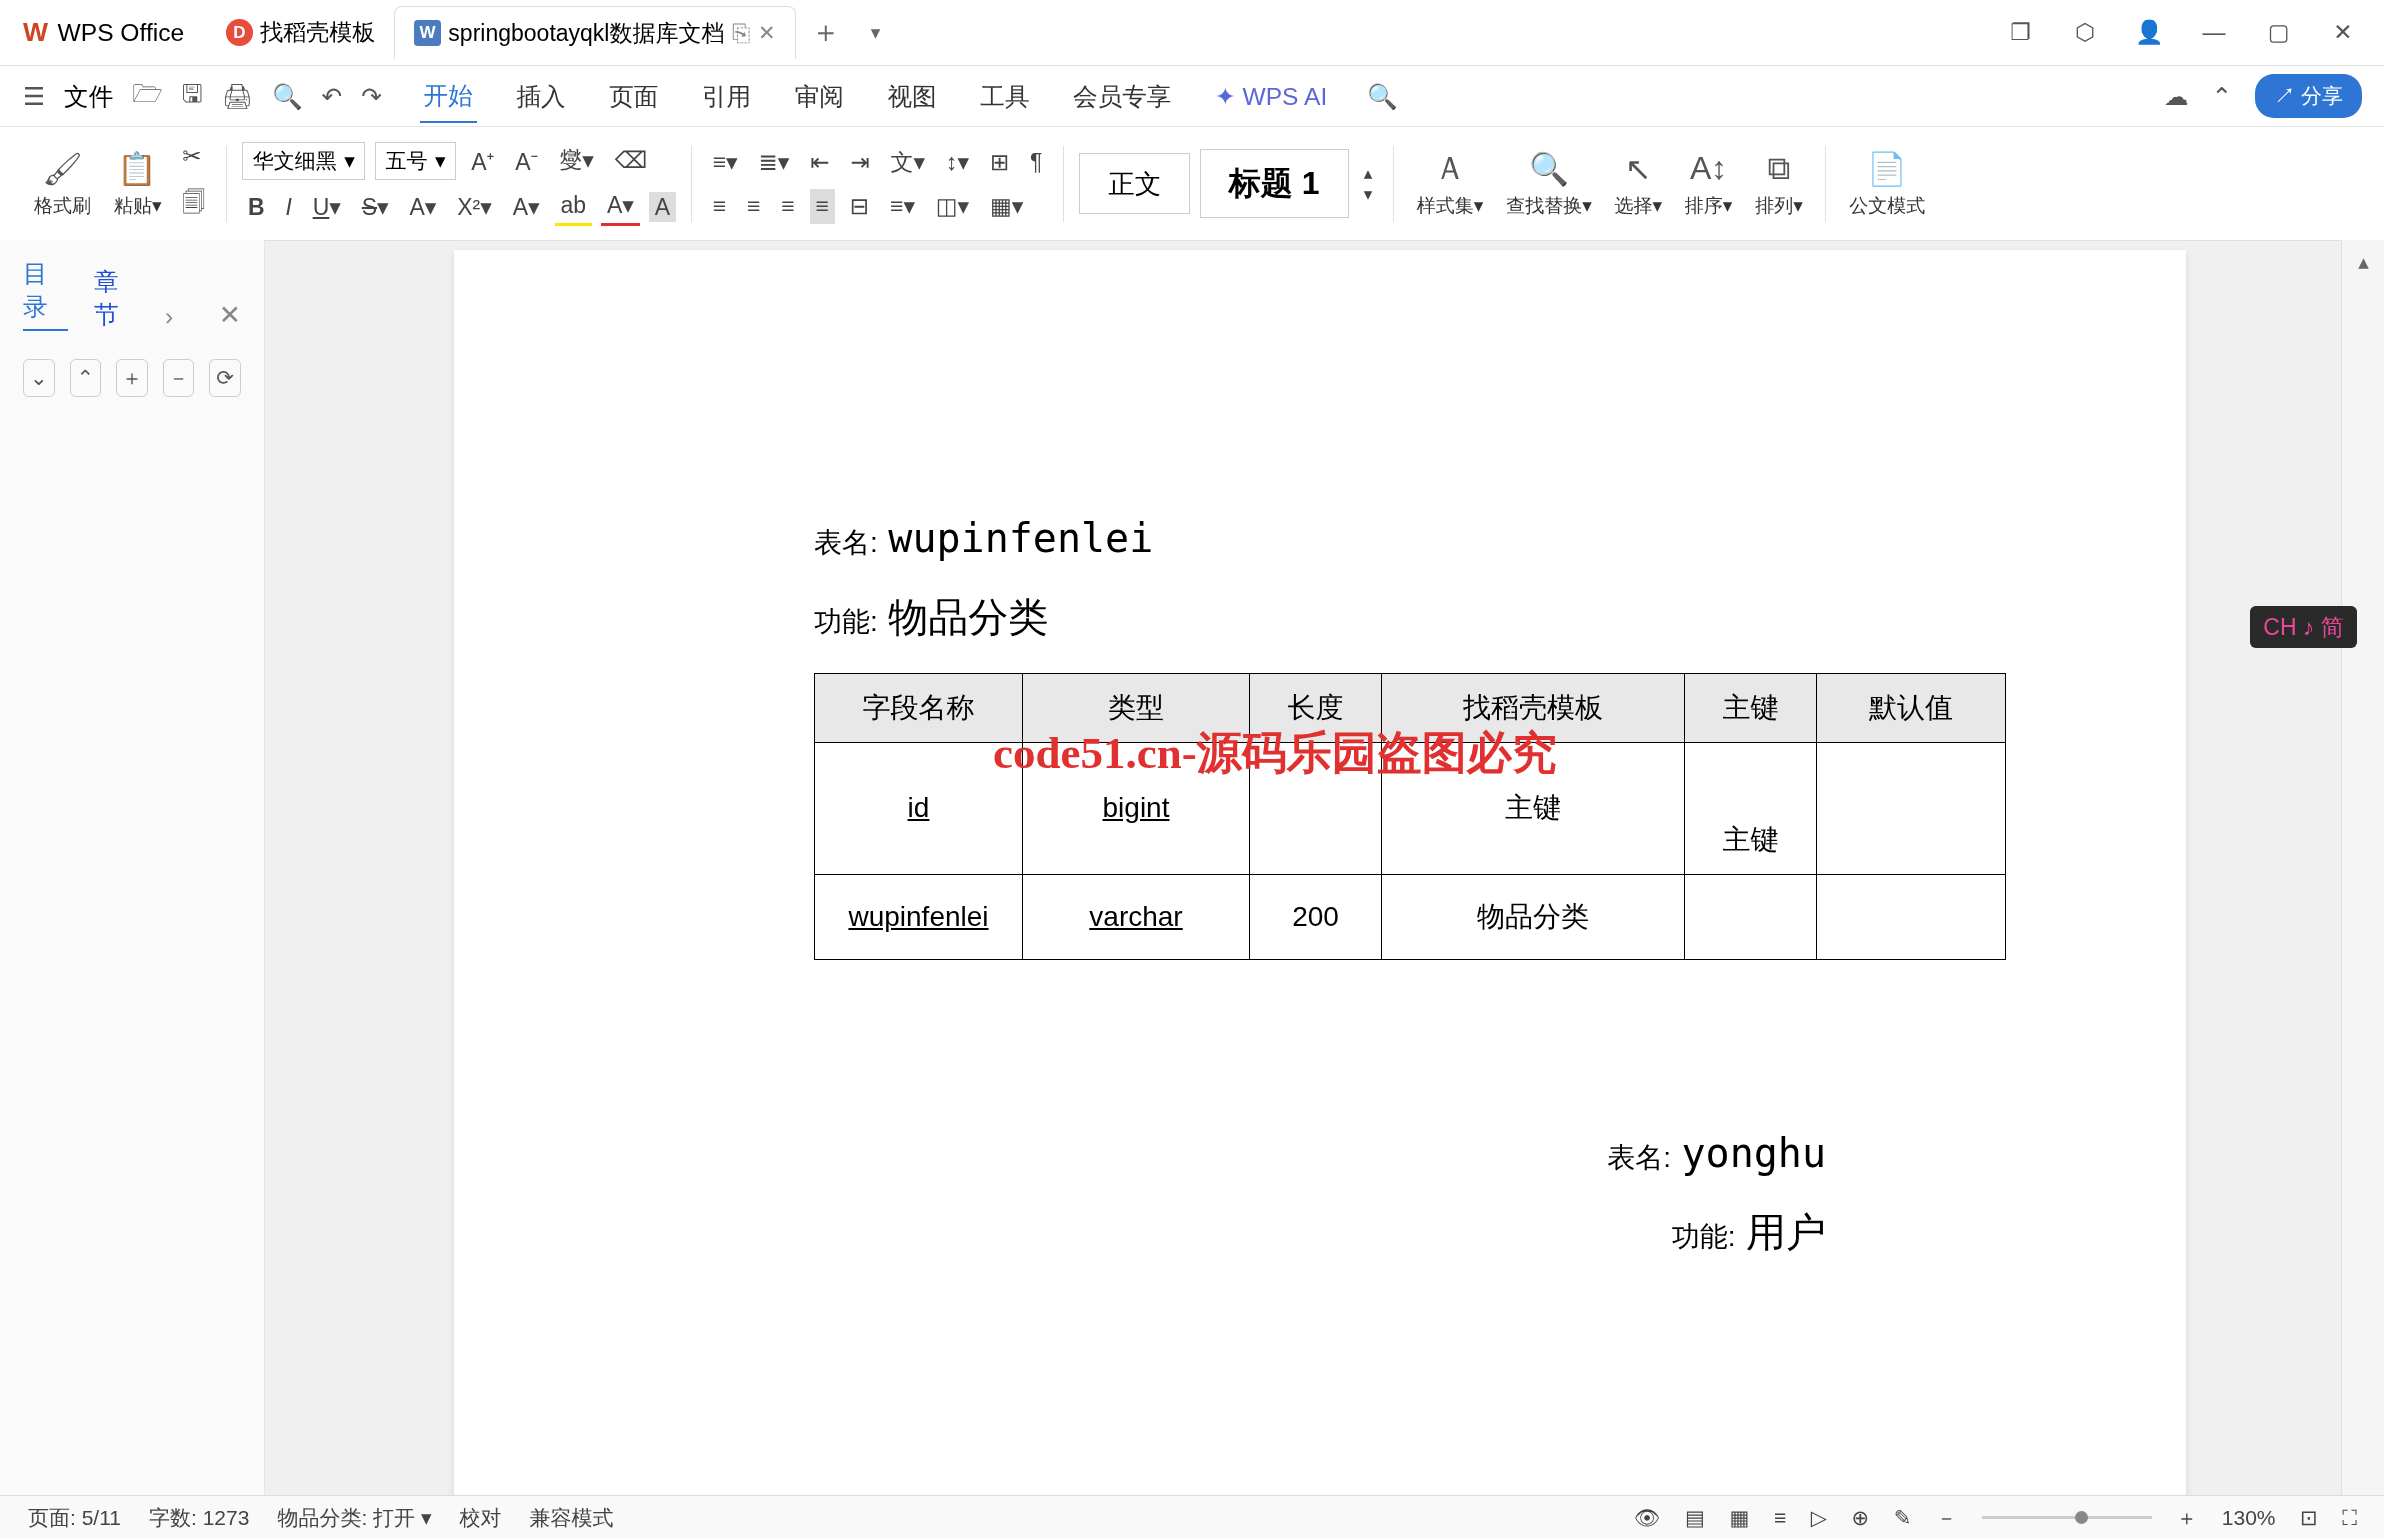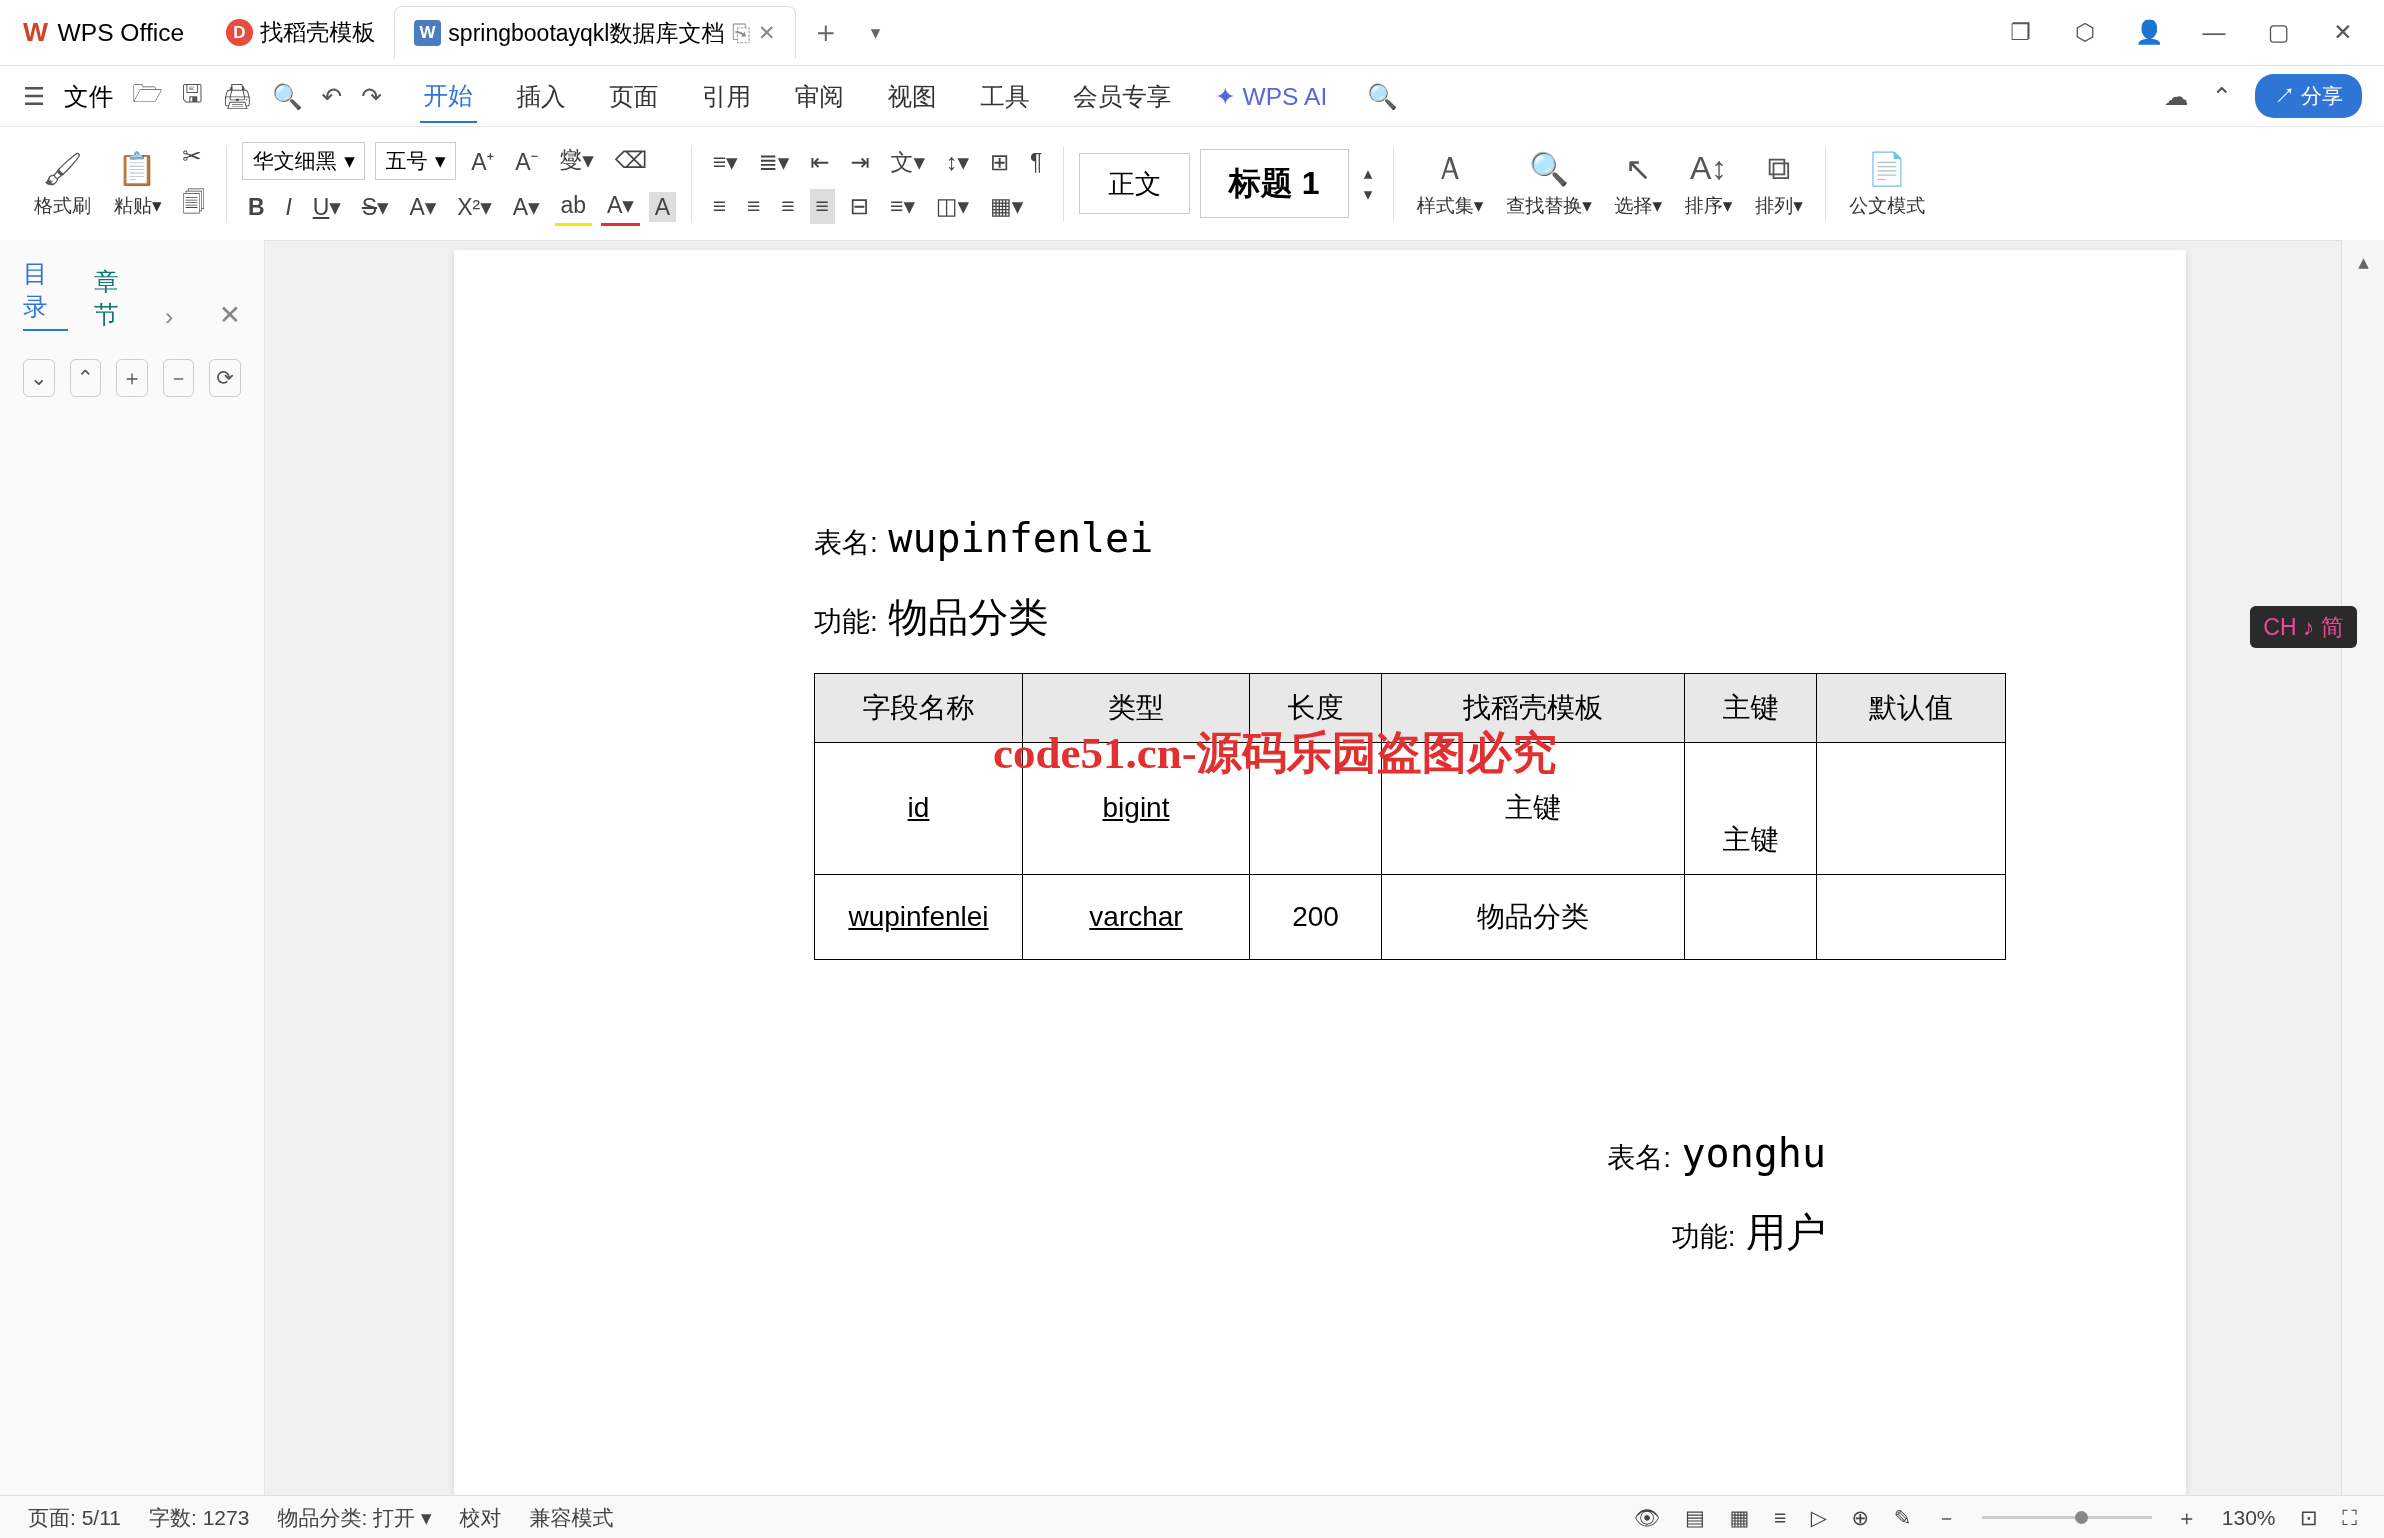--- a/index.html
+++ b/index.html
@@ -44,21 +44,21 @@
 .small-btn { font-size: 23px; color: #444; padding: 3.8px 5.7px; cursor: pointer; }
 .ribbon-row { display: flex; align-items: center; gap: 9.5px; }
 .ribbon-col { display: flex; flex-direction: column; gap: 7.6px; }
 .style-box { border: 0.9px solid #ccc; padding: 11.4px 28px; font-size: 26.5px; background: #fff; }
 .style-box.h1 { font-size: 32px; font-weight: bold; }
 
 
 .sidebar { position: absolute; left: 0; top: 240px; width: 265px; height: calc(100% - 240px - 44px); background: #fafafa; z-index: 10; padding: 17px 23px; border-right: 0.9px solid #e5e5e5; }
 .sidebar-tabs { display: flex; align-items: flex-end; gap: 26.5px; font-size: 24.6px; }
 .sidebar-tab.active { color: #2e75d6; border-bottom: 2.8px solid #2e75d6; padding-bottom: 5.7px; }
-.sidebar-tab { color: #0f766e; }
+.sidebar-tab { color: #1d4ed8; }
 .sidebar-close { margin-left: 19px; color: #888; font-size: 26.5px; cursor: pointer; }
 .sidebar-toolbar { display: flex; align-items: center; gap: 15px; margin-top: 28px; }
 .sb-btn { width: 38px; height: 38px; border: 0.9px solid #ccc; border-radius: 5.7px; display: flex; align-items: center; justify-content: center; font-size: 21px; color: #555; cursor: pointer; }
 
 
 .doc-area { position: absolute; left: 265px; top: 240px; right: 44px; bottom: 44px; background: #f0f0f0; overflow: hidden; z-index: 5; }
 .page { position: absolute; left: 189px; top: 9.5px; width: 1732px; height: 2271px; background: #fff; box-shadow: 0 1.9px 7.6px rgba(0,0,0,0.1); }
 .doc-content { padding: 265px 360px 0 360px; position: relative; }
 .heading { font-size: 38px; margin-bottom: 28px; }
 .heading .label { font-size: 28px; }

